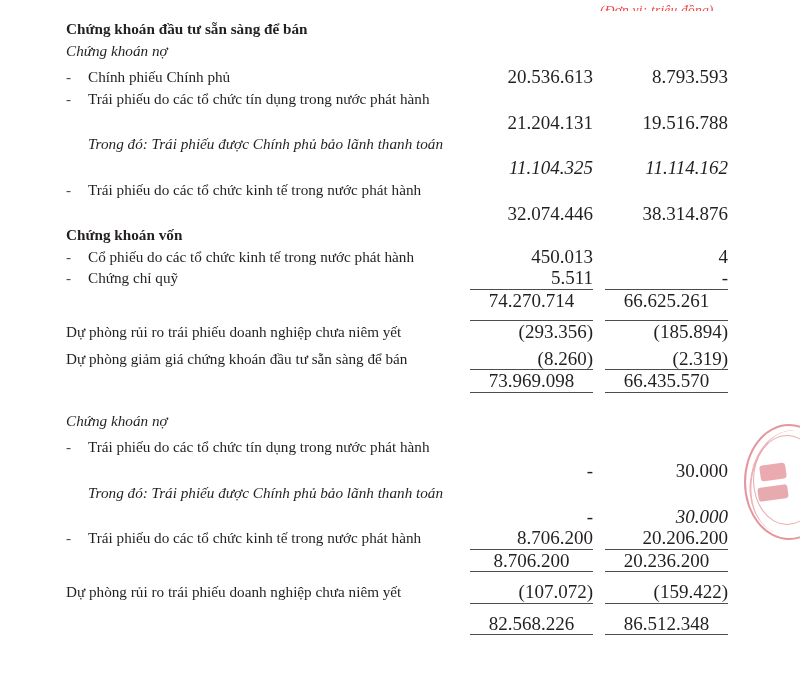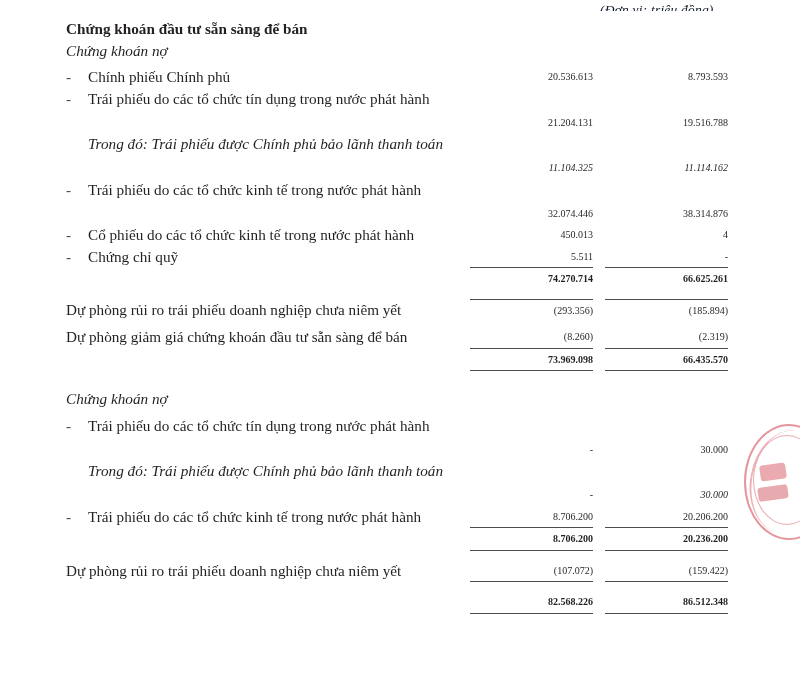--- a/index.html
+++ b/index.html
@@ -26,21 +26,21 @@
 
   .top-clip {
     position: absolute;
     top: 0px;
     left: 600px;
     width: 180px;
     height: 11px;
     overflow: hidden;
     font-size: 13.5px;
     font-style: italic;
-    color: #0f172a;
+    color: #ef4444;
     letter-spacing: .2px;
     white-space: nowrap;
     line-height: 20px;
   }
 
   
   table.fin {
     position: absolute;
     top: 18px;
     left: 0px;
@@ -75,28 +75,28 @@
     line-height: 21.5px;
     padding-top: 2px;
     text-align: left;
     color: #4a4a4c;
   }
   .bold   { font-weight: bold; margin-top: 16px; }
   .ital   { font-style: italic; margin-top: 28px; }
 
   
   .num {
-    font-size: 10px;
+    font-size: 19px;
     line-height: 21.5px;
     text-align: right;
     padding: 2px 6px 2px 6px;
     white-space: nowrap;
     font-variant-numeric: tabular-nums;
   }
-  .num.b  { font-weight: bold; }
+  .num.b  { font-weight: normal; text-align: center; }
   .num.i  { font-style: italic; }
 
   
   .rule-top    { border-top: 1.1px solid #4d4d4f; }
   .rule-bottom { border-bottom: 1.1px solid #4d4d4f; }
 
   
   .sp td { height: 9px; line-height: 9px; font-size: 0; }
   .sp-sm td { height: 5px; line-height: 5px; font-size: 0; }
   .sp-lg td { height: 17px; line-height: 17px; font-size: 0; }
@@ -234,20 +234,28 @@
       <tr>
         <td></td>
         <td class="dash-cell">-</td>
         <td class="lbl">Trái phiếu do các tổ chức kinh tế trong nước phát hành</td>
         <td class="num" style="padding-top:24px">32.074.446</td>
         <td></td>
         <td class="num" style="padding-top:24px">38.314.876</td>
         <td></td>
       </tr>
 
+      <tr>
+        <td></td>
+        <td class="lbl bold" colspan="2">Chứng khoán vốn</td>
+        <td class="num"></td>
+          <td></td>
+          <td class="num"></td>
+          <td></td>
+      </tr>
 
       <tr>
         <td></td>
         <td class="dash-cell">-</td>
         <td class="lbl">Cổ phiếu do các tổ chức kinh tế trong nước phát hành</td>
         <td class="num">450.013</td>
         <td></td>
         <td class="num">4</td>
         <td></td>
       </tr>

